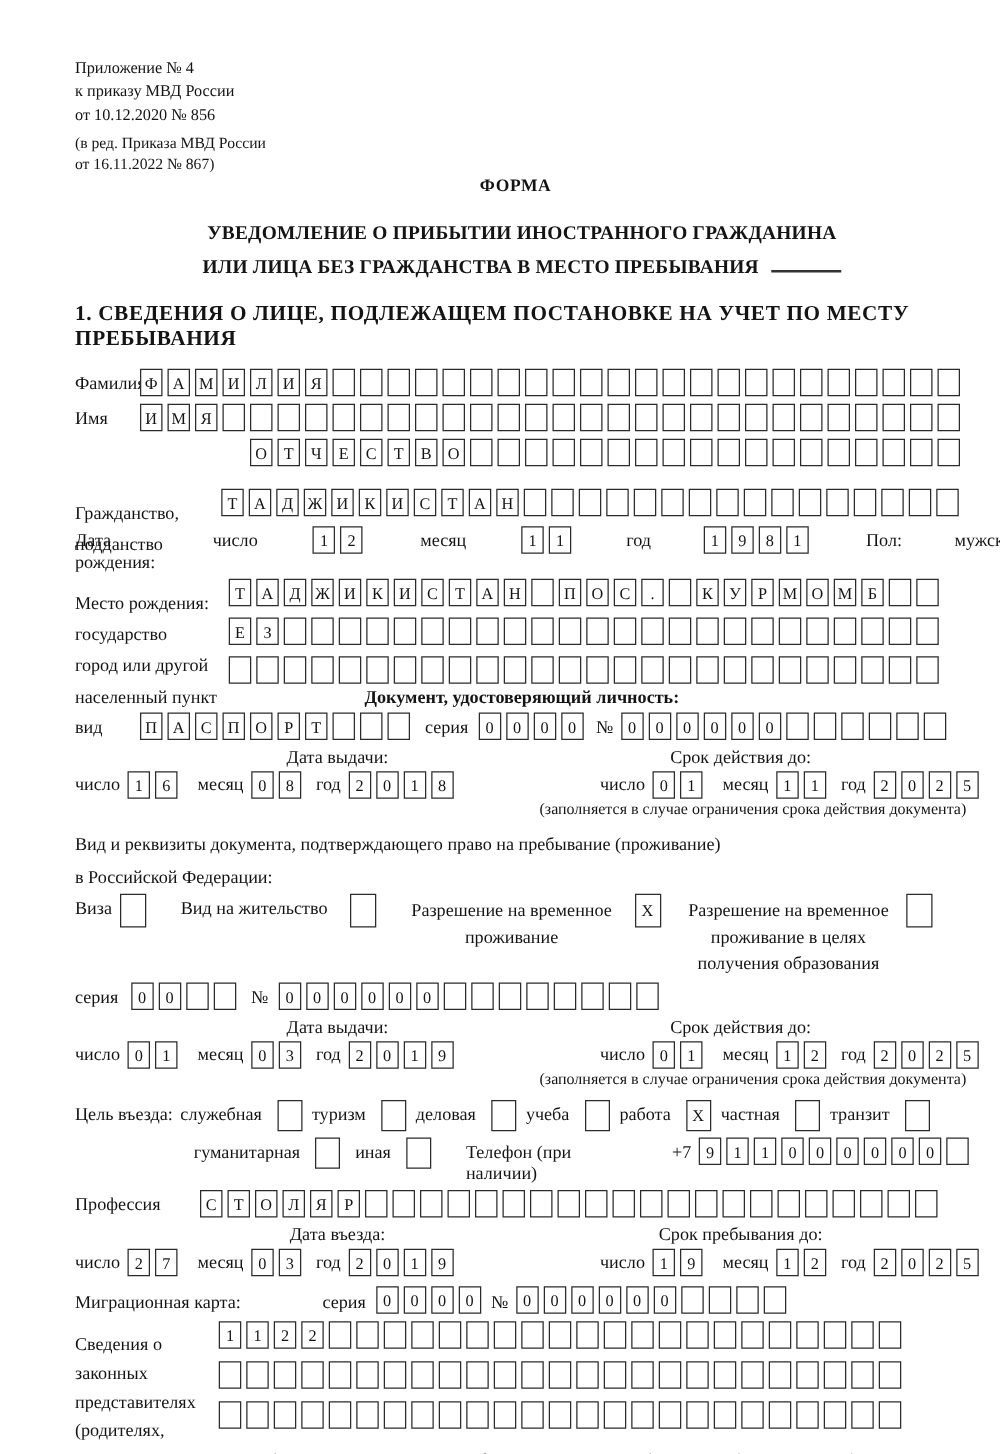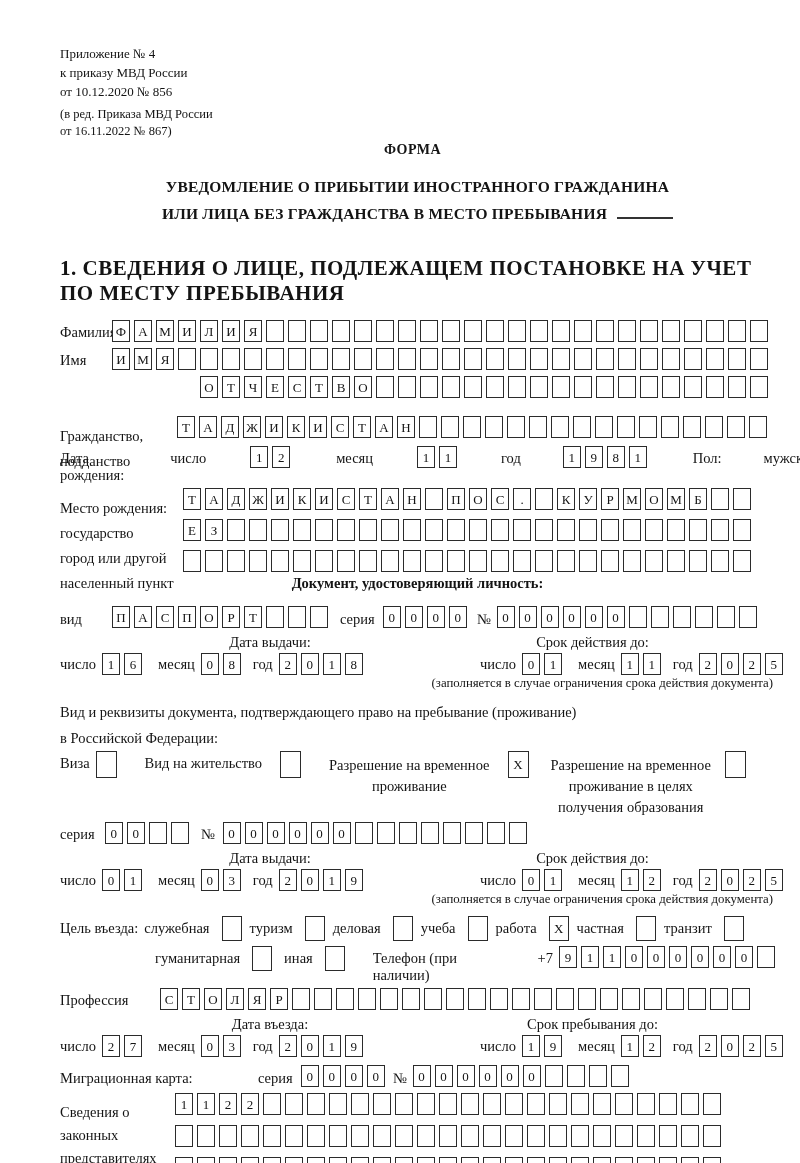--- a/index.html
+++ b/index.html
@@ -3,21 +3,21 @@
 <meta charset="utf-8">
 <style>
   html,body{margin:0;padding:0;background:#fff;}
   body{width:800px;height:1163px;font-family:"Liberation Serif","DejaVu Serif",serif;color:#141414;font-size:14.5px;}
   .page{box-sizing:border-box;width:800px;height:1163px;padding:44px 25px 0 60px;position:relative;overflow:hidden;background:#fff;}
   .annex{width:170px;font-size:13px;line-height:19px;}
   .annex-note{margin-top:5px;font-size:12.5px;line-height:17px;}
   .forma{margin-top:2px;text-align:center;padding-right:10px;font-weight:bold;font-size:14px;letter-spacing:.5px;}
   .title{margin-top:15px;text-align:center;font-weight:bold;font-size:15.5px;line-height:27px;letter-spacing:.2px;}
   .blank-line{display:inline-block;width:56px;border-bottom:2px solid #333;height:13px;margin-left:10px;}
-  .section{margin-top:29px;font-weight:bold;font-size:21px;letter-spacing:.5px;}
+  .section{margin-top:14px;font-weight:bold;font-size:17px;letter-spacing:.5px;}
   .frow{display:flex;align-items:flex-start;position:relative;margin-top:5px;}
   .flabel{flex:none;padding-top:4px;}
   .flabel.abs{position:absolute;left:0;top:4px;line-height:25px;}
   .lbl{padding-top:4px;}
   .cells{display:flex;gap:4px;flex:none;}
   .cell{flex:none;width:18px;height:22px;border:1.6px solid #2b2b2b;box-sizing:border-box;display:flex;align-items:center;justify-content:center;font-size:13px;line-height:1;background:#fff;}
   .cb .cell{width:20px;height:25px;}
   .cblg .cell{width:21px;height:27px;}
   .cellcol{display:flex;flex-direction:column;gap:9px;}
   .dualrow{display:flex;margin-top:2px;}
@@ -318,21 +318,21 @@
           <span class="cell"></span>
           <span class="cell"></span>
           <span class="cell"></span>
           <span class="cell"></span>
         </div>
     </div>
   </div>
 
   <div style="margin-top:3px;text-align:center;font-weight:bold;">Документ, удостоверяющий личность:</div>
 
-  <div class="frow" style="margin-top:14px;align-items:center;">
+  <div class="frow" style="margin-top:3px;">
     <div class="flabel" style="width:52px;">вид</div>
     <div class="cells">
         <span class="cell">П</span>
         <span class="cell">А</span>
         <span class="cell">С</span>
         <span class="cell">П</span>
         <span class="cell">О</span>
         <span class="cell">Р</span>
         <span class="cell">Т</span>
         <span class="cell"></span>

